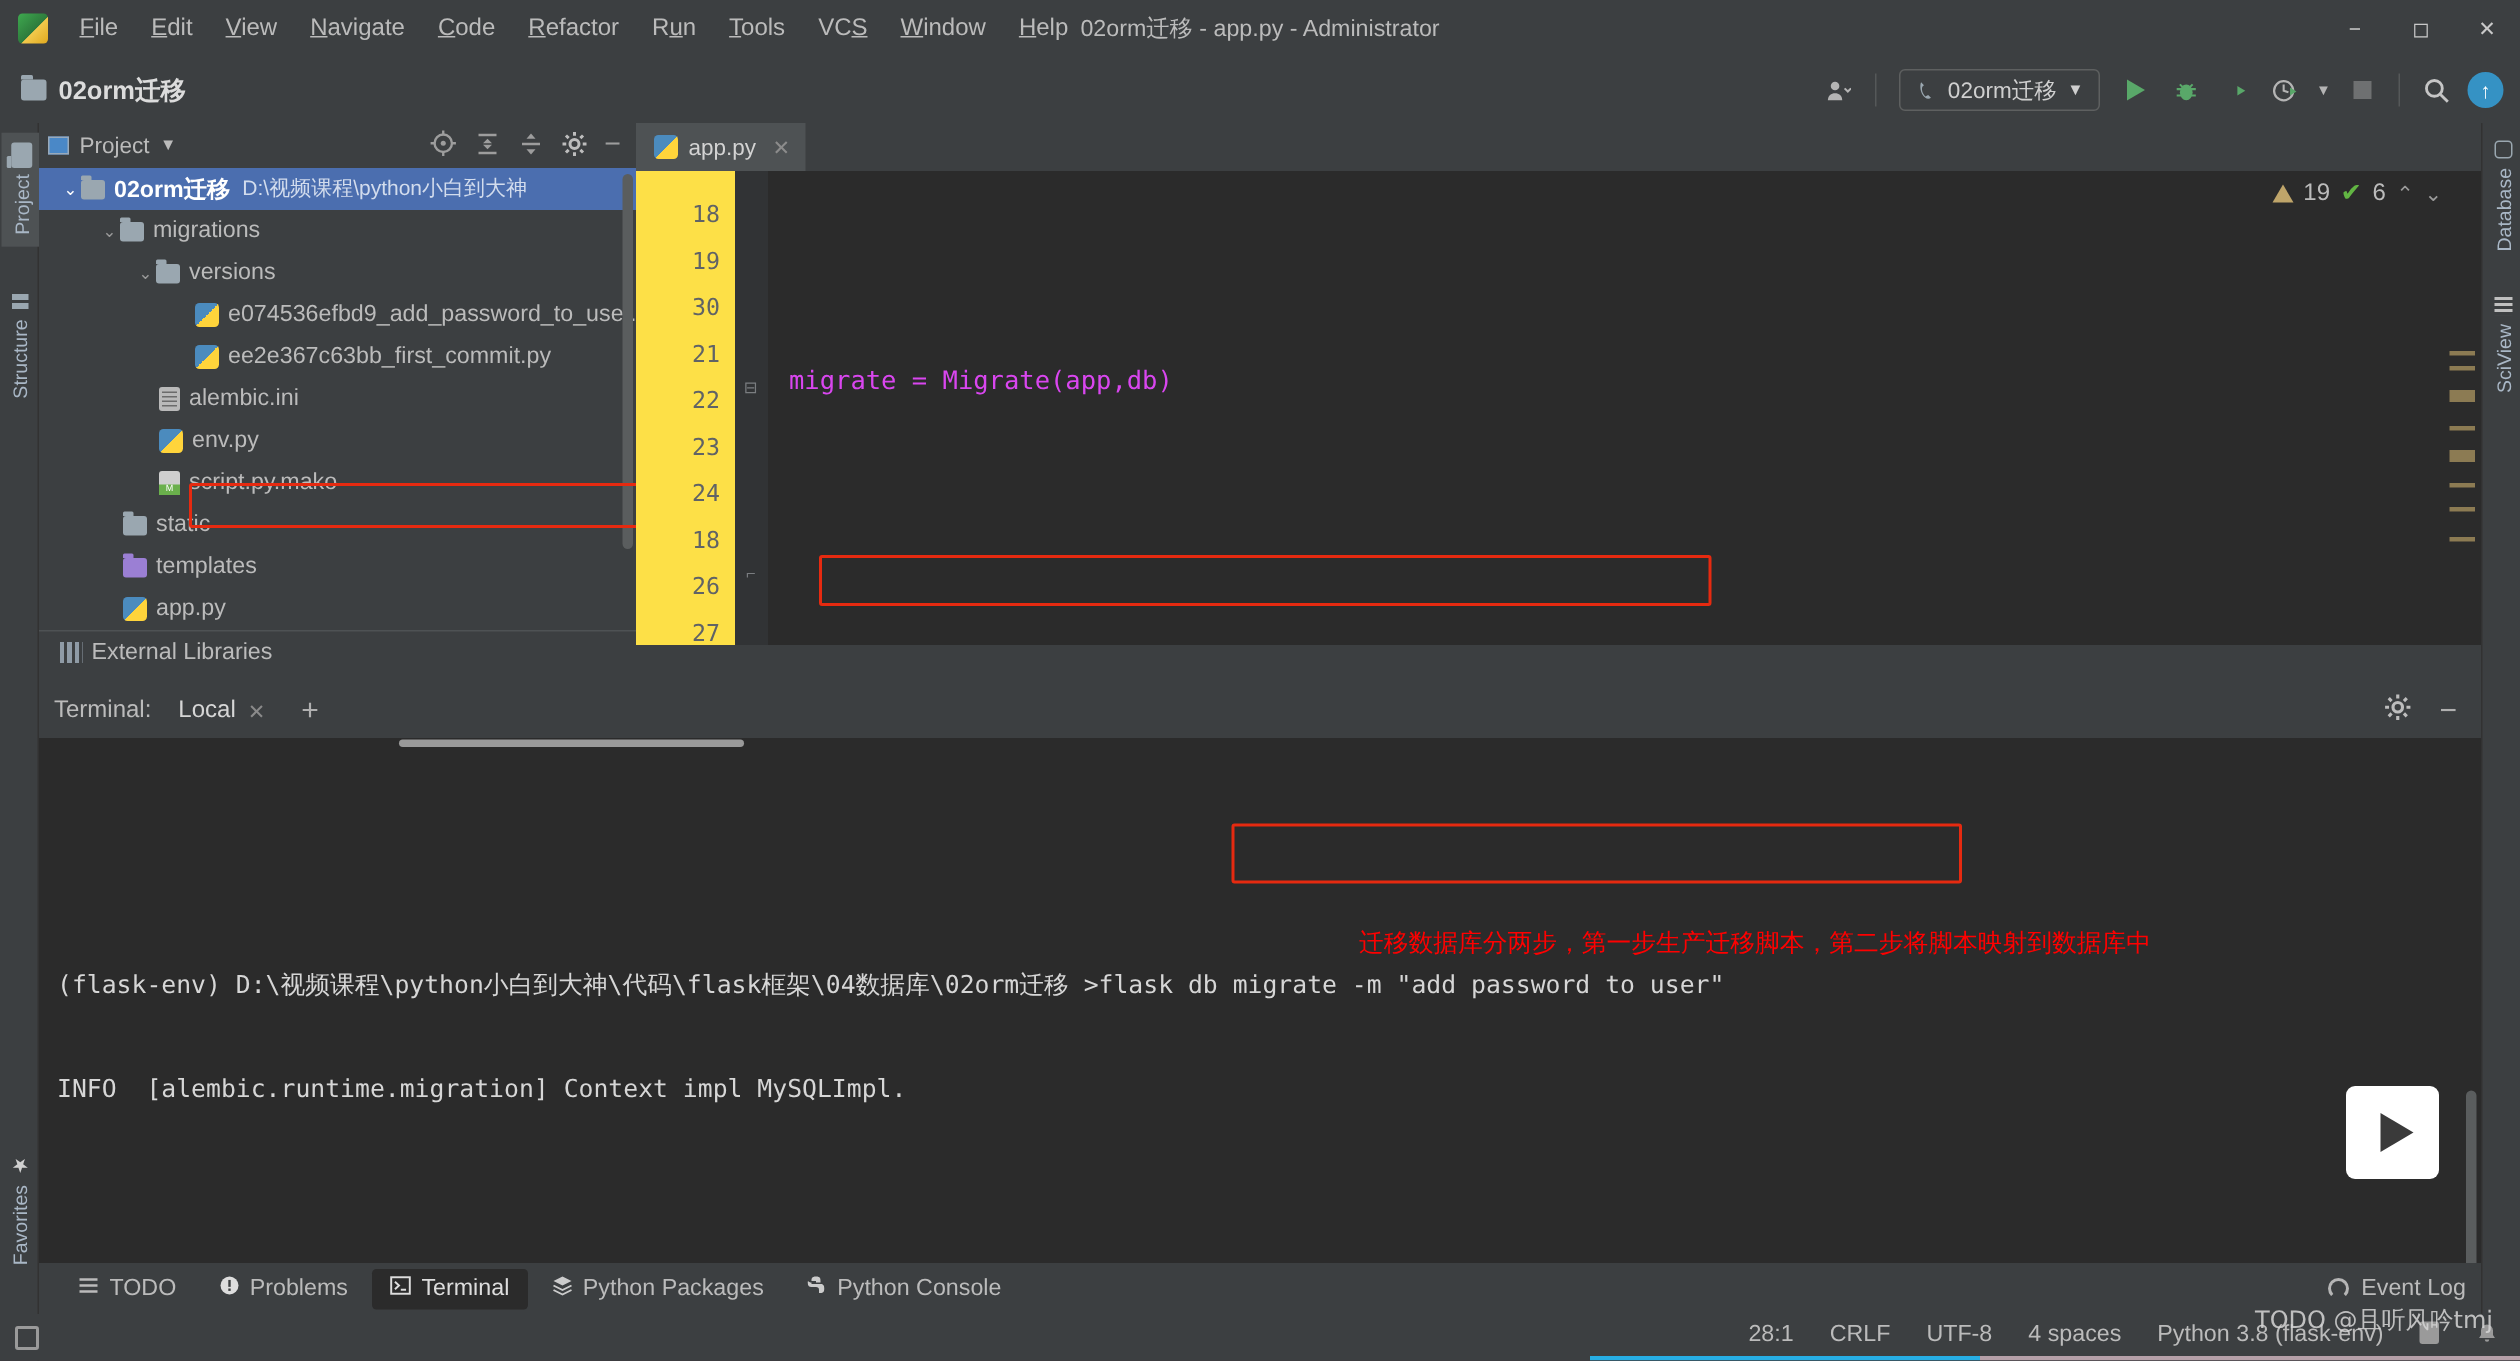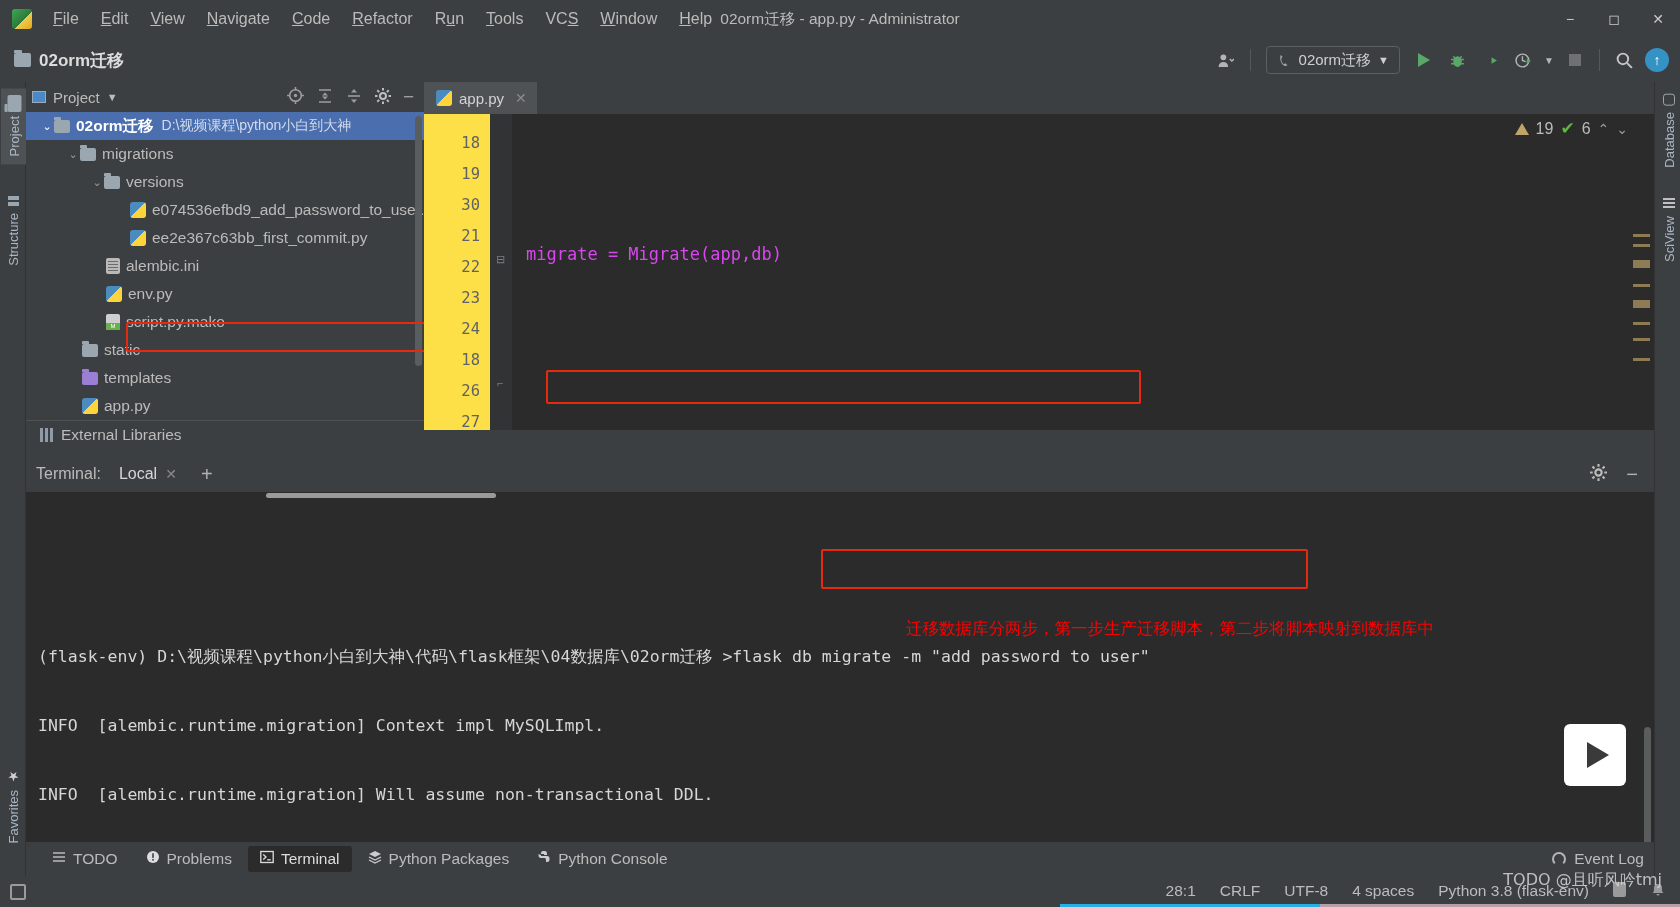--- a/index.html
+++ b/index.html
@@ -632,21 +632,20 @@
         </span>
         <span style="font-size:20px;line-height:10px">−</span>
       </span>
     </div>
     <div class="term-body">
       <div class="term-scroll-top"></div>
       <div class="term-right-scroll"></div>
 
       <div class="tline" style="margin-top:42px"><span>(flask-env) D:\视频课程\python小白到大神\代码\flask框架\04数据库\02orm迁移 &gt;</span><span>flask db migrate -m "add password to user"</span></div>
       <div class="tline">INFO  [alembic.runtime.migration] Context impl MySQLImpl.</div>
-      <div class="tline">INFO  [alembic.runtime.migration] Will assume non-transactional DDL.</div>
       
       
       
       
       
 
       <div class="red-note" style="left:880px; top:126px;">迁移数据库分两步，第一步生产迁移脚本，第二步将脚本映射到数据库中</div>
       <div class="play-badge"></div>
     </div>
     <div class="redbox" style="left:795px; top:93px; width:487px; height:40px;"></div>

